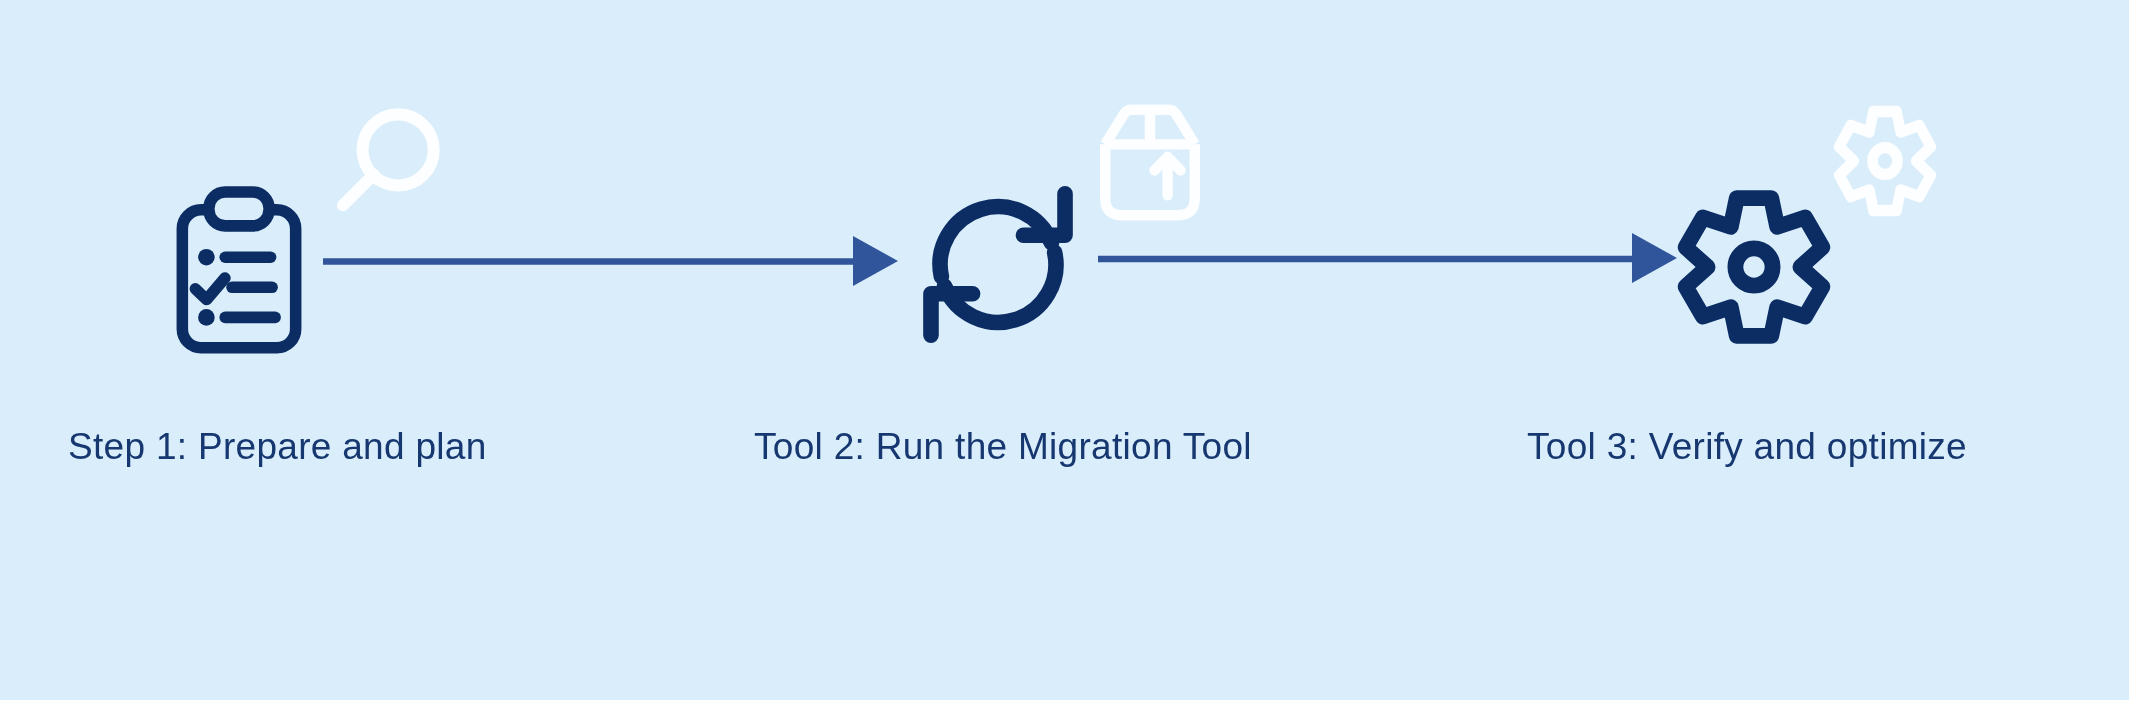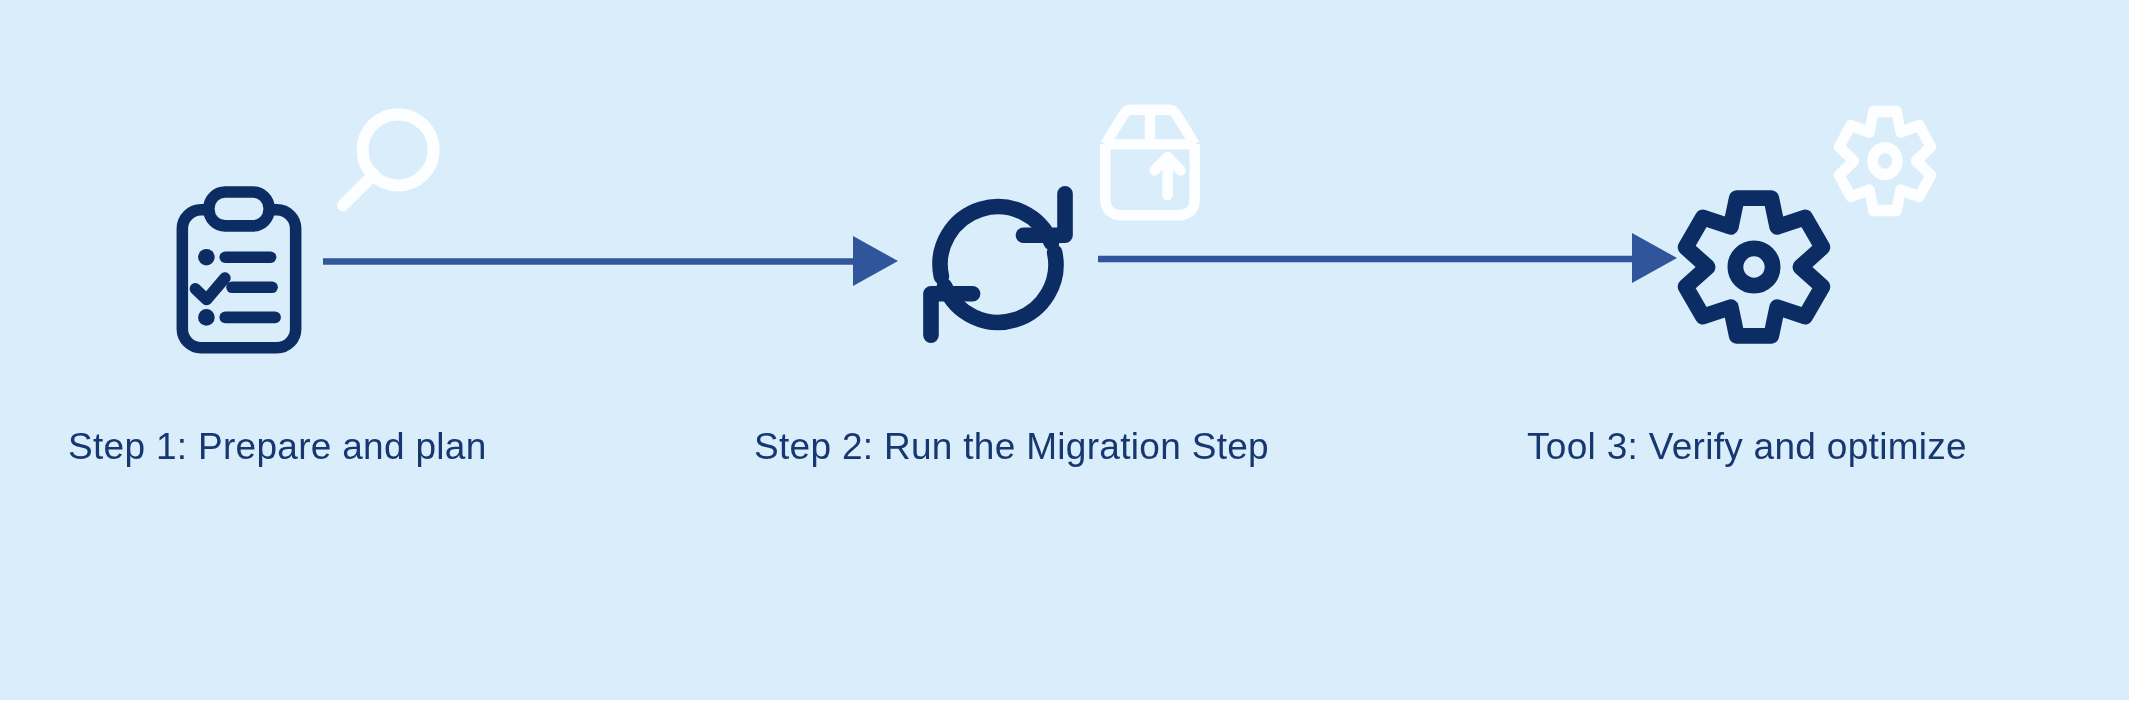--- a/index.html
+++ b/index.html
@@ -89,21 +89,21 @@
     <svg width="102" height="119" viewBox="0 0 36 42">
       <path class="white-stroke" d="M2.2,14.6 L8.8,3.9 Q9.7,2.4 11.3,2.4 L24.7,2.4 Q26.3,2.4 27.2,3.9 L33.8,14.6" stroke-width="3.7" stroke-linejoin="round"></path>
       <path class="white-stroke" d="M2.2,14.6 L33.8,14.6" stroke-width="3.7"></path>
       <path class="white-stroke" d="M18,2.4 L18,14.6" stroke-width="3.7"></path>
       <path class="white-stroke" d="M2.2,14.6 L2.2,33.6 Q2.2,39.6 8.2,39.6 L27.8,39.6 Q33.8,39.6 33.8,33.6 L33.8,14.6" stroke-width="3.7"></path>
       <path class="white-stroke" d="M24.2,32.6 L24.2,20" stroke-width="3.7" stroke-linecap="round"></path>
       <path class="white-stroke" d="M19.6,23.8 L24.2,19 L28.8,23.8" stroke-width="3.7" stroke-linecap="round" stroke-linejoin="round"></path>
     </svg>
   </div>
 
-  <div class="step-label" style="left:754px;">Step 2: Run the Migration Step</div>
+  <div class="step-label" style="left:754px;">Tool 2: Run the Migration Tool</div>
 
   <div class="abs" style="left:1097px;top:233px;width:582px;height:52px;">
     <svg width="582" height="52" viewBox="0 0 582 52">
       <path class="arrow-stroke" d="M1,26 H537" stroke-width="6.5"></path>
       <polygon class="arrow-fill" points="535,0 535,50 580,25"></polygon>
     </svg>
   </div>
 
   <div class="abs" style="left:1672px;top:185px;width:164px;height:164px;">
     <svg width="164" height="164" viewBox="0 0 60 60">

